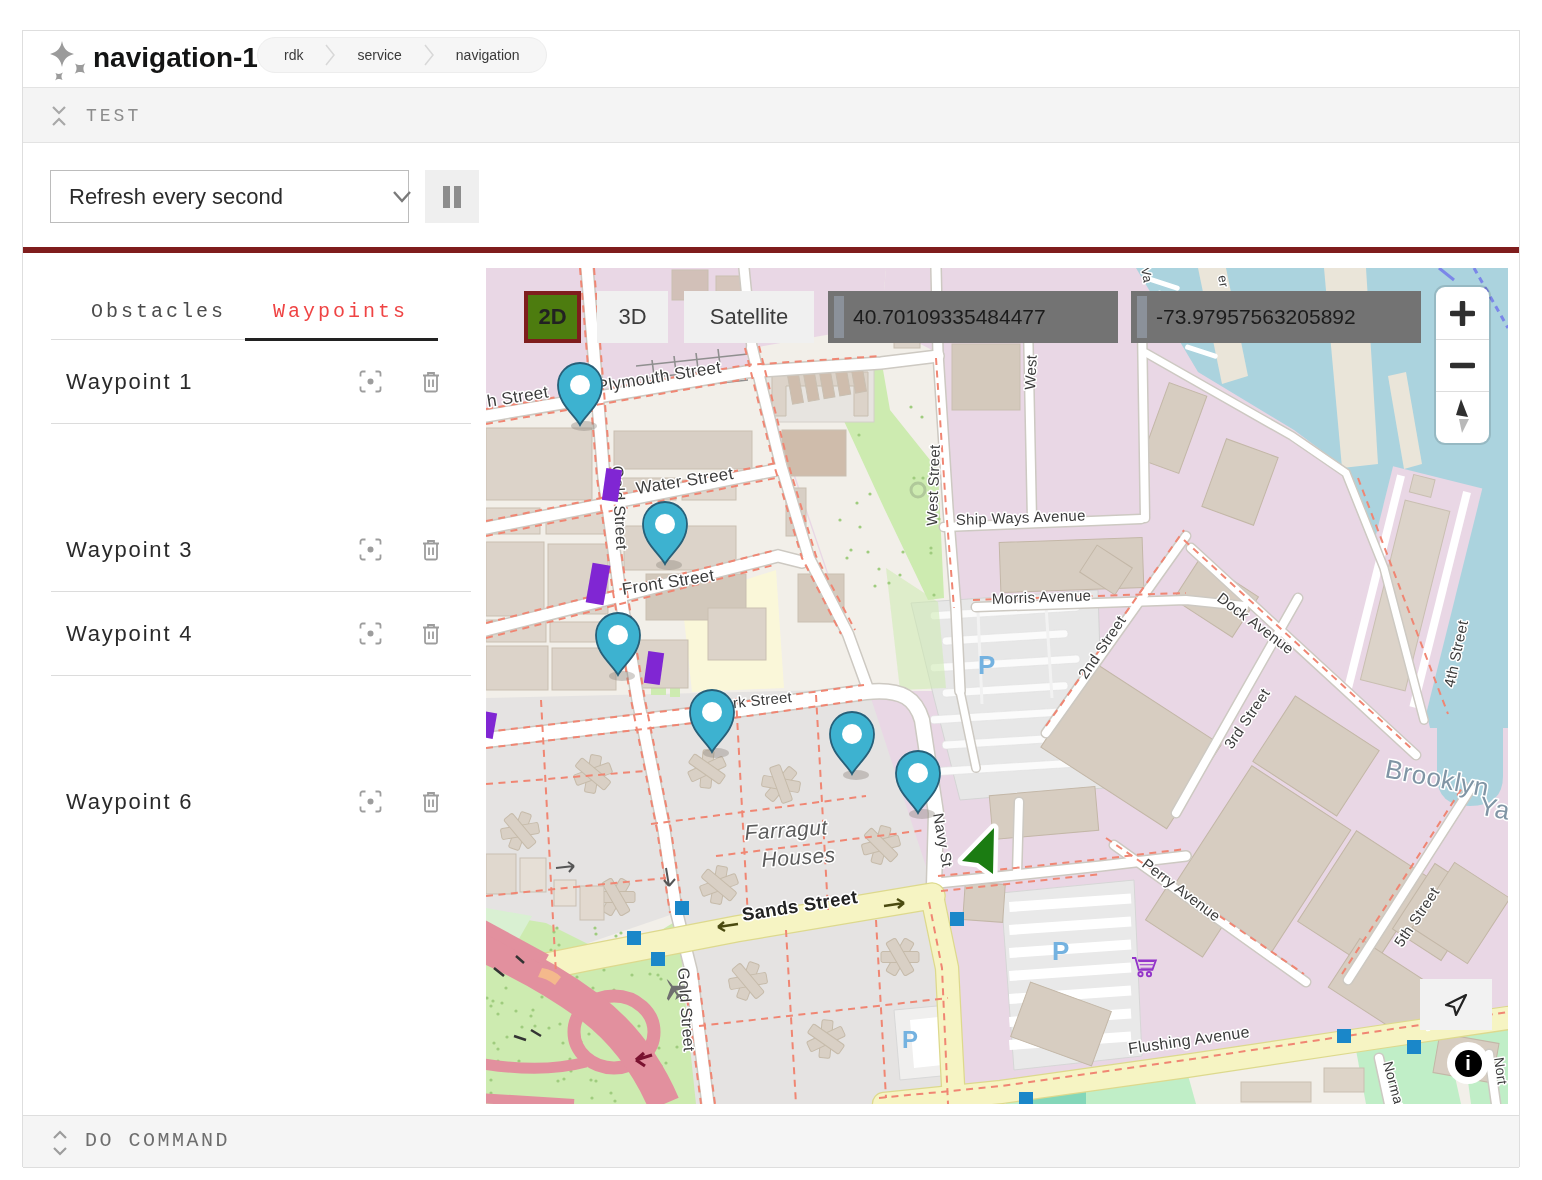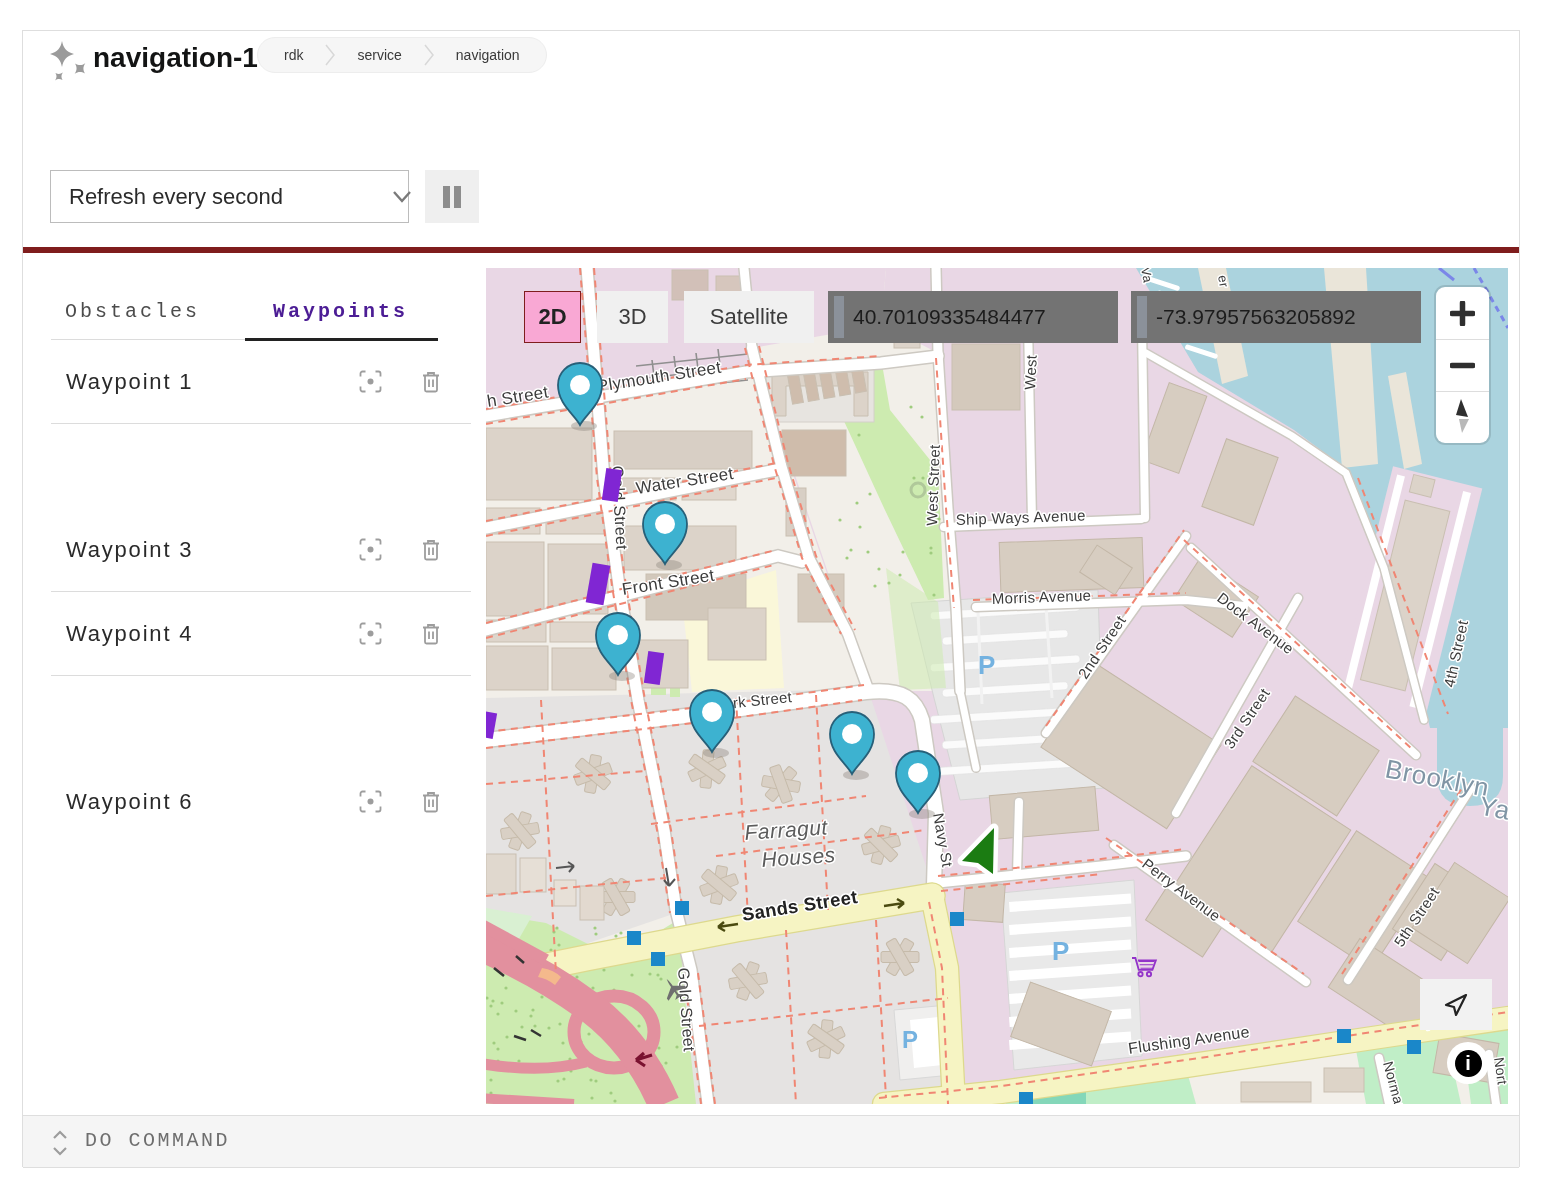--- a/index.html
+++ b/index.html
@@ -38,31 +38,37 @@
 <span style="padding:0 22px">rdk</span>
       <svg width="10" height="22" viewBox="0 0 10 22">
         <path d="M1,1 L9,11 L1,21" stroke="#d8d8d8" stroke-width="1.5" fill="none"></path>
       </svg>
 <span style="padding:0 22px">service</span>
       <svg width="10" height="22" viewBox="0 0 10 22">
         <path d="M1,1 L9,11 L1,21" stroke="#d8d8d8" stroke-width="1.5" fill="none"></path>
       </svg>
 <span style="padding:0 22px">navigation</span>
     </div>
+<div class="testbar">
+      <svg class="abs" style="left:28px;top:17px" width="16" height="22" viewBox="0 0 16 22">
+<path d="M2,2 L8,8 L14,2 M2,20 L8,14 L14,20" stroke="#a8a8a8" stroke-width="2.2" fill="none"></path>
+      </svg>
+<div class="abs hdrtxt mono" style="left:63px;top:18px">TEST</div>
+    </div>
 <div class="row2">
       <div class="sel">Refresh every second<svg class="abs" style="left:341px;top:19px" width="20" height="14" viewBox="0 0 20 14">
           <path d="M2,2 L10,11 L18,2" stroke="#7a7a7a" stroke-width="2.4" fill="none"></path>
         </svg></div>
 <div class="pause">
         <i></i>
         <i></i>
       </div>
     </div>
-<div class="abs tab" style="left:42px;top:269px;color:#4c4c4c">Obstacles</div>
-<div class="abs tab" style="left:250px;top:269px;color:#4c1d95;font-weight:bold">Waypoints</div>
+<div class="abs tab" style="left:68px;top:269px;color:#4c4c4c">Obstacles</div>
+<div class="abs tab" style="left:250px;top:269px;color:#ef4444;font-weight:normal">Waypoints</div>
 <div class="abs" style="left:28px;top:308px;width:194px;height:1px;background:#dcdcdc"></div>
 <div class="abs" style="left:222px;top:307px;width:193px;height:2.5px;background:#222"></div>
 <div class="wrow" style="top:309px">
       <span>Waypoint 1</span>
       <div class="ic1"><svg width="23" height="23" viewBox="0 0 23 23" fill="none" stroke="#9d9d9d" stroke-width="1.8">
           <path d="M1.5,6.5 V3.5 a2,2 0 0 1 2,-2 H6.5 M16.5,1.5 h3 a2,2 0 0 1 2,2 V6.5 M21.5,16.5 v3 a2,2 0 0 1 -2,2 H16.5 M6.5,21.5 h-3 a2,2 0 0 1 -2,-2 V16.5"></path>
           <circle cx="11.5" cy="11.5" r="3" fill="#9d9d9d" stroke="none"></circle>
         </svg></div>
       <div class="ic2"><svg width="22" height="23" viewBox="0 0 22 23" fill="none" stroke="#9d9d9d" stroke-width="1.8">
           <path d="M3,5.5 H19 M8,5.5 V3 h6 v2.5 M5,5.5 V20 a1.5,1.5 0 0 0 1.5,1.5 h9 a1.5,1.5 0 0 0 1.5,-1.5 V5.5"></path>
@@ -636,21 +642,21 @@
         </g>
 <g transform="translate(366,506)">
           <path d="M0,0 C-6,-11 -22,-21 -22,-40 A22,22 0 1 1 22,-40 C22,-21 6,-11 0,0 Z" fill="#3db2d0" stroke="#276079" stroke-width="1.8"></path>
           <circle cx="0" cy="-40" r="10" fill="#fff"></circle>
         </g>
 <g transform="translate(432,545)">
           <path d="M0,0 C-6,-11 -22,-21 -22,-40 A22,22 0 1 1 22,-40 C22,-21 6,-11 0,0 Z" fill="#3db2d0" stroke="#276079" stroke-width="1.8"></path>
           <circle cx="0" cy="-40" r="10" fill="#fff"></circle>
         </g>
 </svg>
-<div class="mapbtn" style="left:38px;width:57px;background:#f9a8d4;border:1px solid #7f1d1d;font-weight:bold;color:#222">2D</div>
+<div class="mapbtn" style="left:38px;width:57px;background:#4d7c0f;border:4px solid #7f1d1d;font-weight:bold;color:#222">2D</div>
 <div class="mapbtn" style="left:111px;width:71px">3D</div>
 <div class="mapbtn" style="left:198px;width:130px">Satellite</div>
 <div class="coord" style="left:342px">
         <i></i>
         <span>40.70109335484477</span>
       </div>
 <div class="coord" style="left:645px">
         <i></i>
         <span>-73.97957563205892</span>
       </div>

